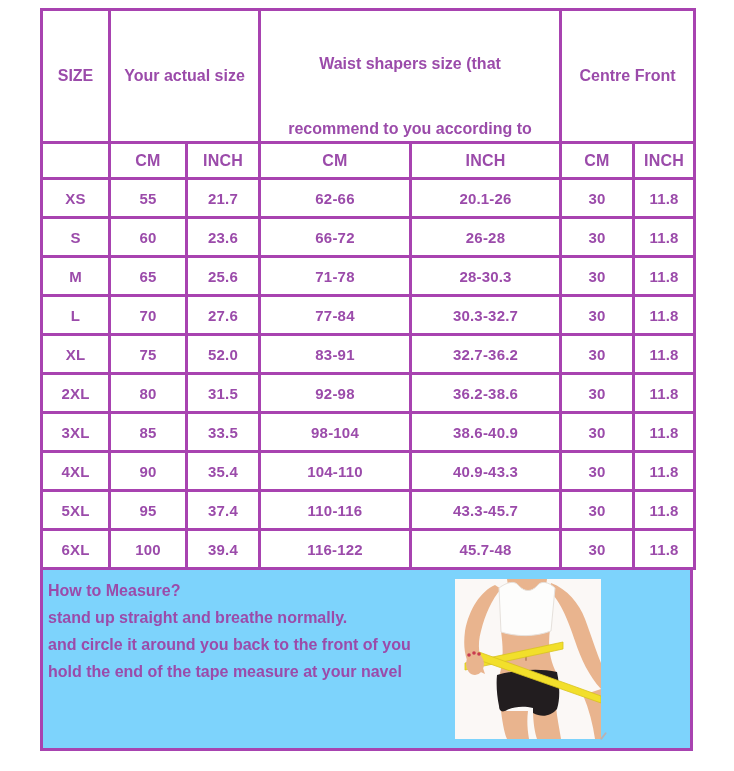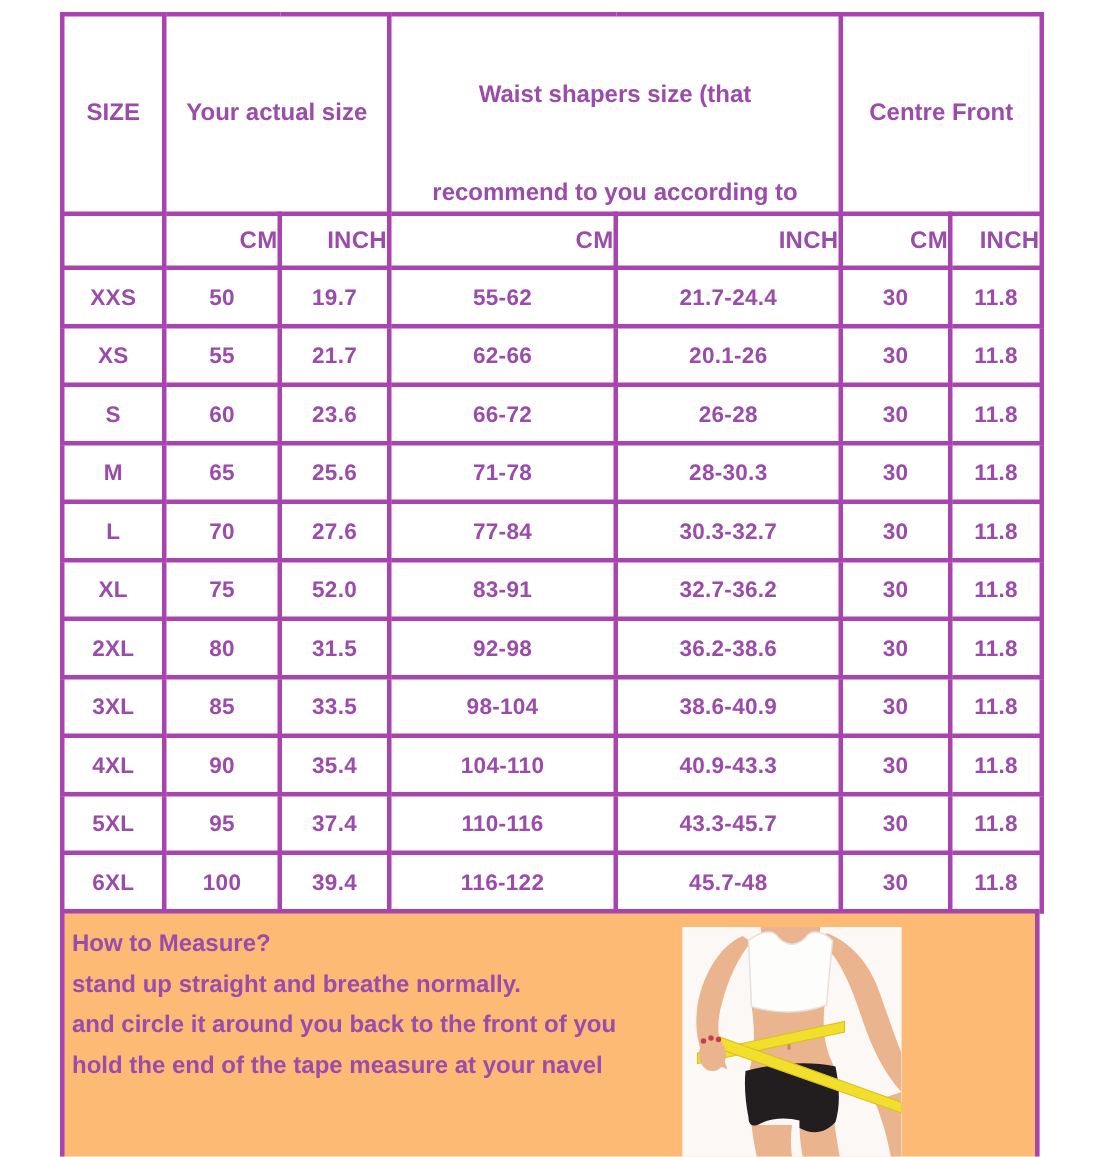--- a/index.html
+++ b/index.html
@@ -42,40 +42,40 @@
     border: 3px solid var(--border);
     text-align: center;
     vertical-align: middle;
     padding: 0;
     font-weight: bold;
     color: var(--text);
     background: #ffffff;
     overflow: hidden;
   }
   tr.h1 th { height: 49px; font-size: 16px; }
-  tr.h2 th { height: 36px; font-size: 16px; letter-spacing: 0.2px; text-align: right; }
+  tr.h2 th { height: 36px; font-size: 16px; letter-spacing: 0.2px; }
   tbody td { height: 39px; font-size: 15px; letter-spacing: 0.2px; }
   th.shaper {
     text-align: left;
     padding-left: 4px;
     padding-right: 2px;
   }
   th.shaper .ln {
     display: block;
     line-height: 25px;
     white-space: nowrap;
     margin-top: 40px;
   }
   .measure-box {
     position: relative;
     margin-top: -3px;
     width: 653px;
     height: 184px;
     border: 3px solid var(--border);
-    background: #fdba74;
+    background: #7dd3fc;
     padding: 7px 0 0 5px;
     overflow: hidden;
   }
   .measure-box .mline {
     font-size: 16px;
     line-height: 27px;
     white-space: nowrap;
     color: var(--text);
   }
   .photo {
@@ -128,29 +128,20 @@
         <th>CM</th>
         <th>INCH</th>
         <th>CM</th>
         <th>INCH</th>
         <th>CM</th>
         <th>INCH</th>
       </tr>
     </thead>
     <tbody>
       <tr>
-        <td>XXS</td>
-        <td>50</td>
-        <td>19.7</td>
-        <td>55-62</td>
-        <td>21.7-24.4</td>
-        <td>30</td>
-        <td>11.8</td>
-      </tr>
-      <tr>
         <td>XS</td>
         <td>55</td>
         <td>21.7</td>
         <td>62-66</td>
         <td>20.1-26</td>
         <td>30</td>
         <td>11.8</td>
       </tr>
       <tr>
         <td>S</td>

